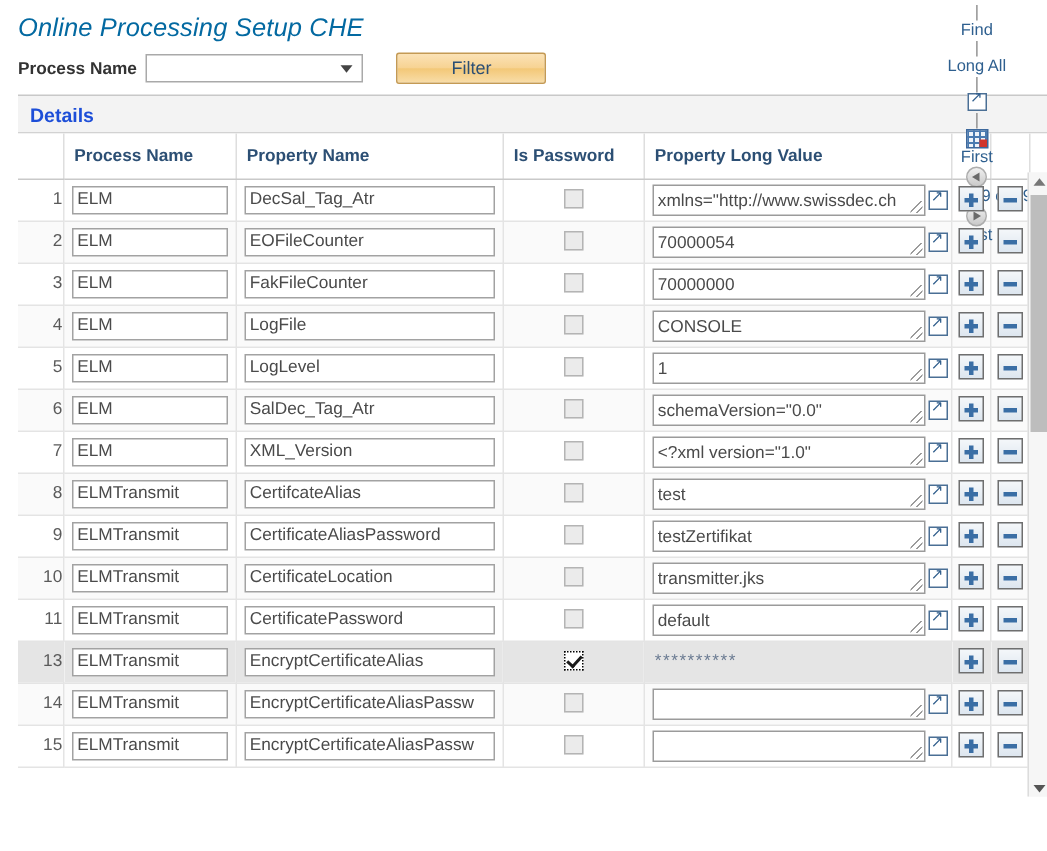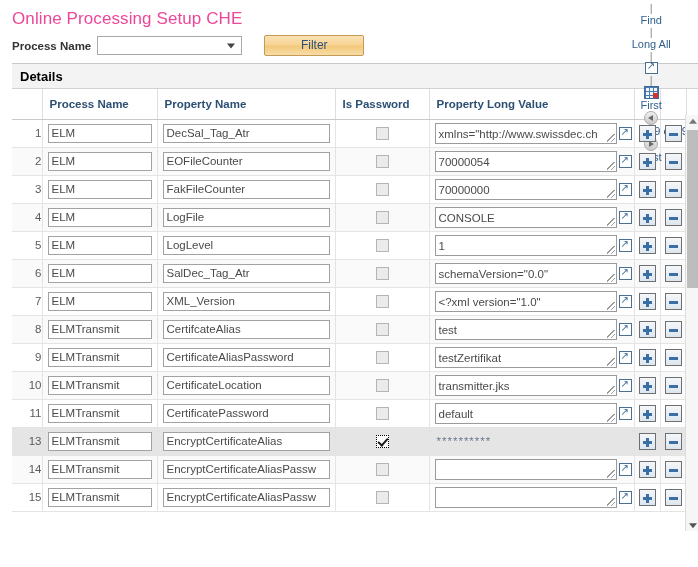--- a/index.html
+++ b/index.html
@@ -7,24 +7,25 @@
     margin: 0; padding: 0;
     width: 698px; height: 567px;
     overflow: hidden;
     background: #ffffff;
     font-family: "Liberation Sans", sans-serif;
   }
 
   
   .page-title {
     font-size: 17px;
-    color: #ec4899;
+    color: #0369a1;
     padding: 9px 0 2px 12px;
     letter-spacing: .1px;
     white-space: nowrap;
+    font-style: italic;
   }
 
   
   .filter-bar {
     display: flex;
     align-items: center;
     padding: 5px 0 6px 12px;
     height: 30px;
   }
   .filter-label {
@@ -78,21 +79,21 @@
     display: flex;
     align-items: center;
     height: 25px;
     background: #f3f3f3;
     border-bottom: 1px solid #d2d2d2;
     padding-left: 8px;
   }
   .grid-title {
     font-size: 13px;
     font-weight: bold;
-    color: #000000;
+    color: #1d4ed8;
     flex: 0 0 auto;
   }
   .grid-nav {
     margin-left: auto;
     display: flex;
     align-items: center;
     gap: 0px;
     font-size: 11px;
     color: #2e5f8f;
     padding-right: 10px;

